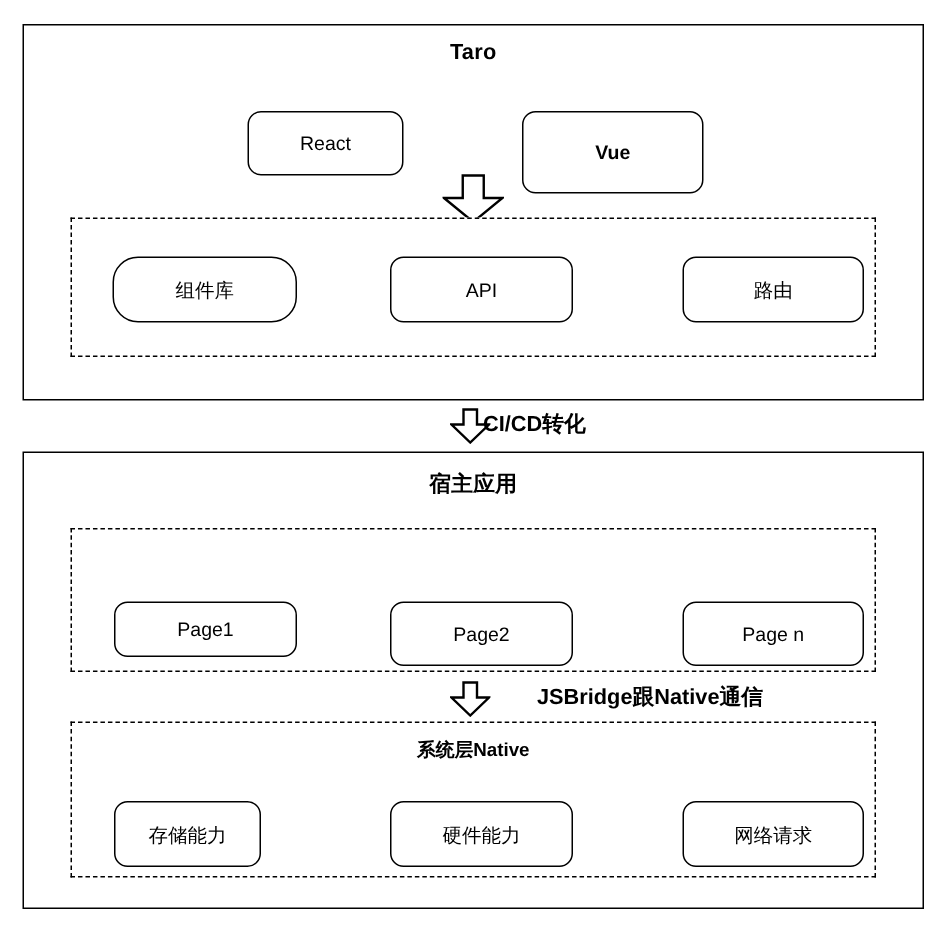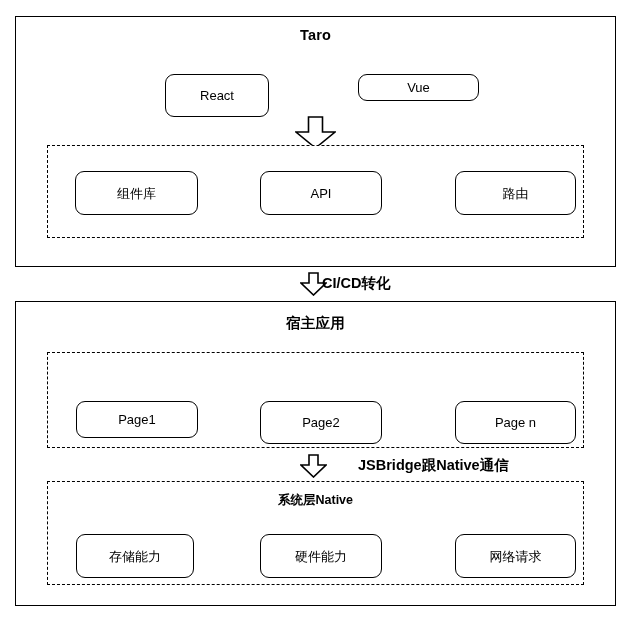--- a/index.html
+++ b/index.html
@@ -103,34 +103,34 @@
     display: flex;
     align-items: center;
     justify-content: center;
     font-size: 13px;
     line-height: 1;
     white-space: nowrap;
   }
 
   
   #node-react { left: 165px; top: 74px;  width: 104px; height: 43px; }
-  #node-vue   { left: 358px; top: 74px;  width: 121px; height: 27px; }
-
-  
-  #node-components { left: 75px;  top: 171px; width: 123px; height: 44px; }
+  #node-vue   { left: 348px; top: 74px;  width: 121px; height: 55px; font-weight: bold; }
+
+  
+  #node-components { left: 75px;  top: 171px; width: 123px; height: 44px; border-radius: 17px; }
   #node-api        { left: 260px; top: 171px; width: 122px; height: 44px; }
   #node-router     { left: 455px; top: 171px; width: 121px; height: 44px; }
 
   
   #node-page1 { left: 76px;  top: 401px; width: 122px; height: 37px; }
   #node-page2 { left: 260px; top: 401px; width: 122px; height: 43px; }
   #node-pagen { left: 455px; top: 401px; width: 121px; height: 43px; }
 
   
-  #node-storage  { left: 76px;  top: 534px; width: 118px; height: 44px; }
+  #node-storage  { left: 76px;  top: 534px; width: 98px; height: 44px; }
   #node-hardware { left: 260px; top: 534px; width: 122px; height: 44px; }
   #node-network  { left: 455px; top: 534px; width: 121px; height: 44px; }
 
   
   .block-arrow {
     position: absolute;
     display: block;
   }
   #arrow-taro-internal { left: 295px; top: 116px; }
   #arrow-cicd          { left: 300px; top: 272px; }

